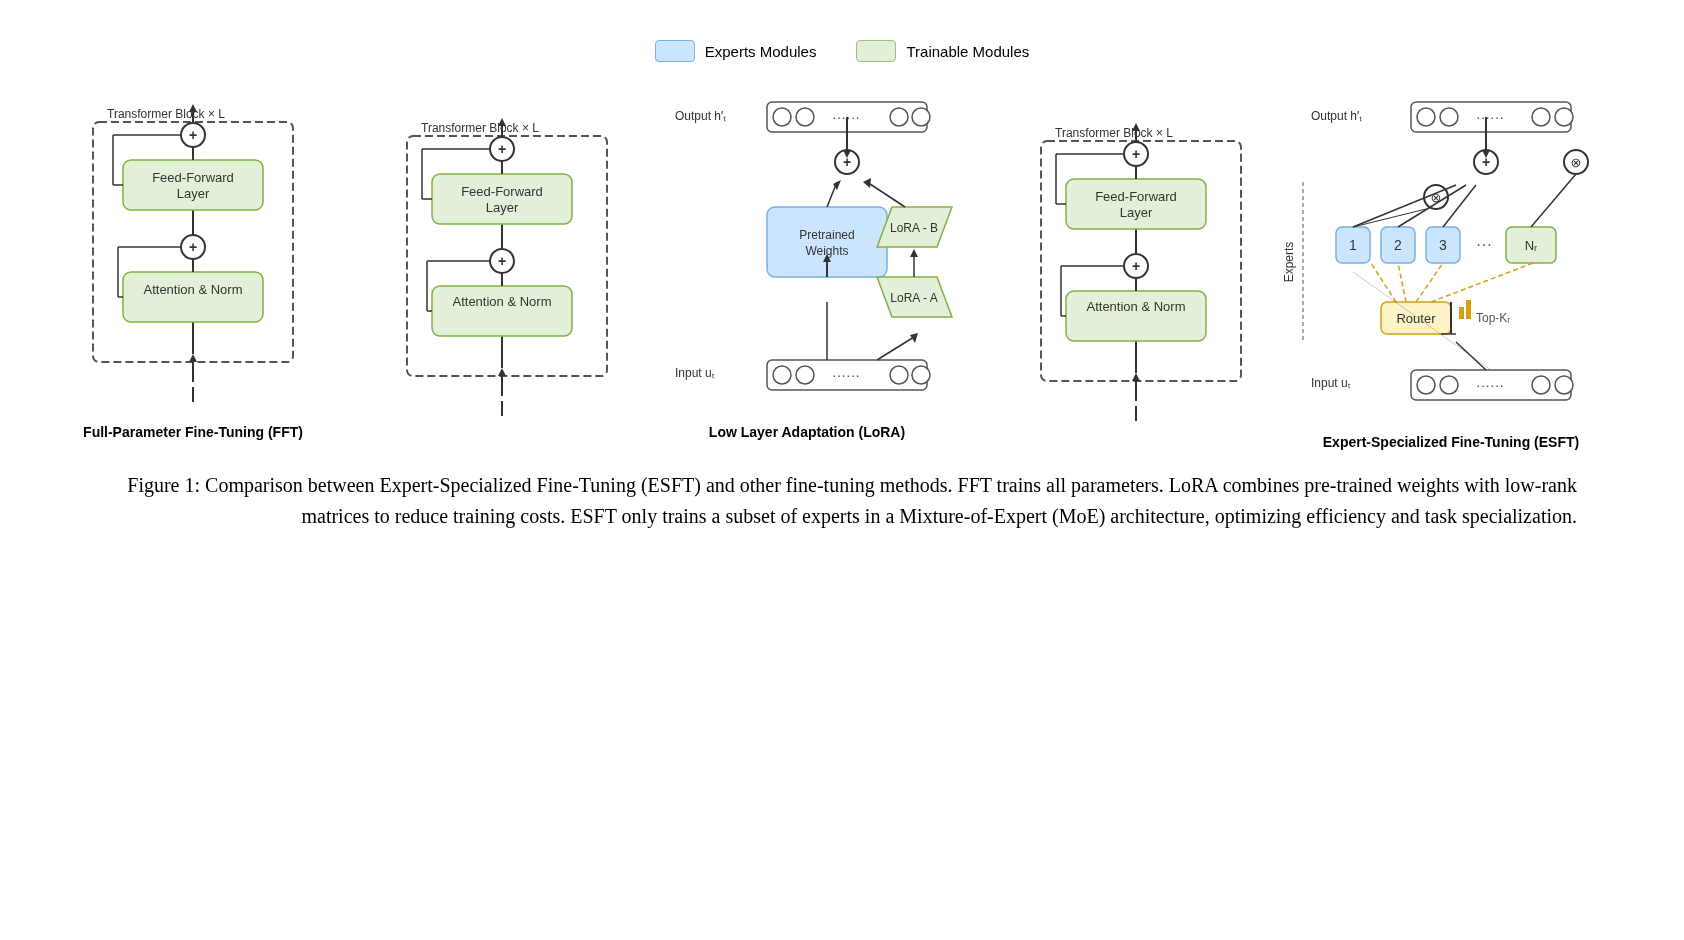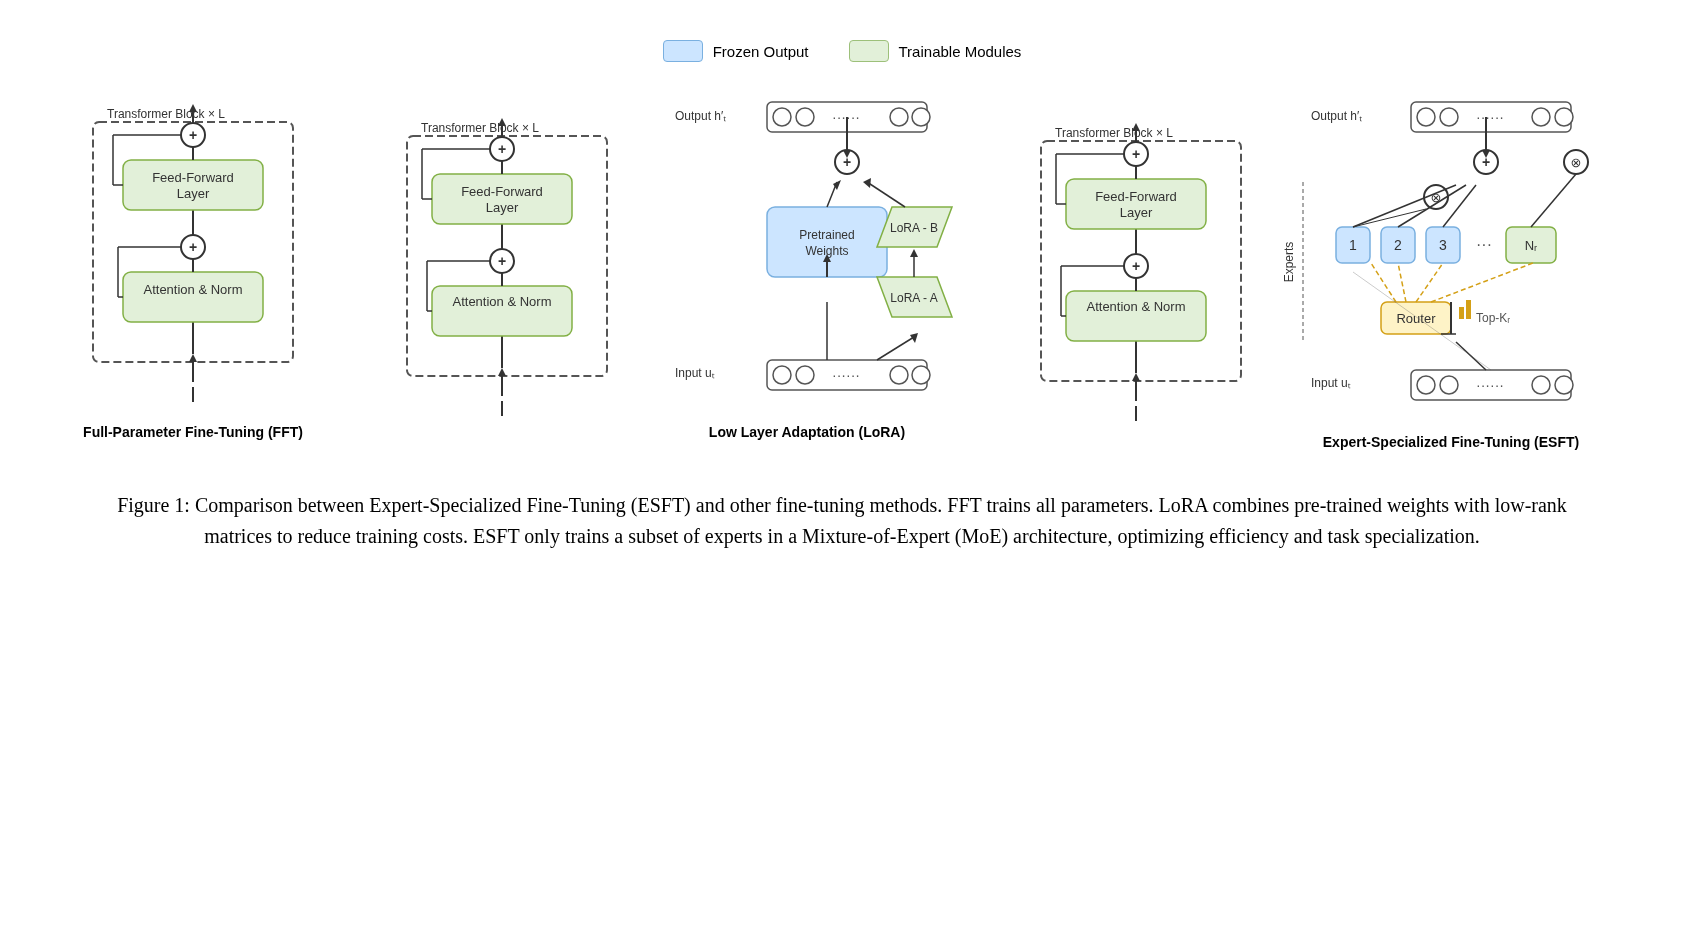--- a/index.html
+++ b/index.html
@@ -37,21 +37,20 @@
     .legend-box.frozen { background: #cce5ff; border-color: #7ab0e0; }
     .legend-box.trainable { background: #e2f0d9; border-color: #9dc07a; }
 
     
     .diagrams-row {
       display: flex;
       align-items: flex-start;
       gap: 17px;
       width: 100%;
       justify-content: center;
-      margin-bottom: 20px;
     }
 
     
     .diagram-section {
       display: flex;
       flex-direction: column;
       align-items: center;
       padding: 0 10px;
     }
 
@@ -61,32 +60,32 @@
       font-size: 14px;
       margin-top: 12px;
       text-align: center;
     }
 
     
     .figure-caption {
       font-size: 20px;
       line-height: 1.55;
       max-width: 1500px;
-      text-align: center;
+      text-align: right;
       margin-top: 10px;
       font-family: 'Times New Roman', Times, serif;
     }
   </style>
 </head>
 <body>
 
 <div class="legend">
   <div class="legend-item">
     <div class="legend-box frozen"></div>
-    <span>Frozen Output</span>
+    <span>Experts Modules</span>
   </div>
   <div class="legend-item">
     <div class="legend-box trainable"></div>
     <span>Trainable Modules</span>
   </div>
 </div>
 
 <div class="diagrams-row">
 
   <div class="diagram-section">

